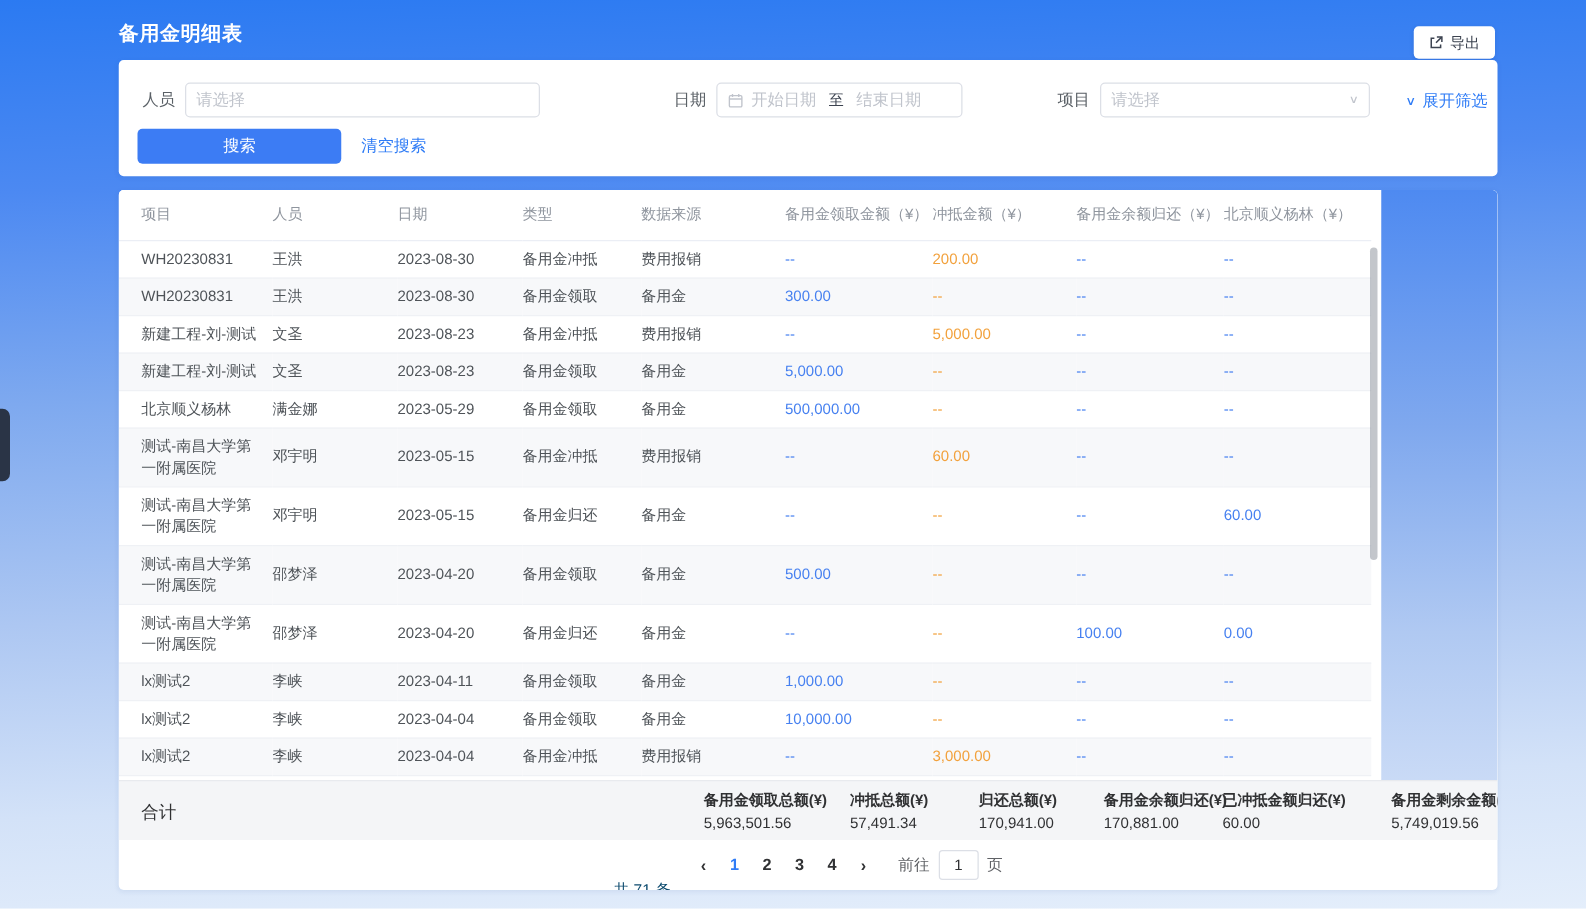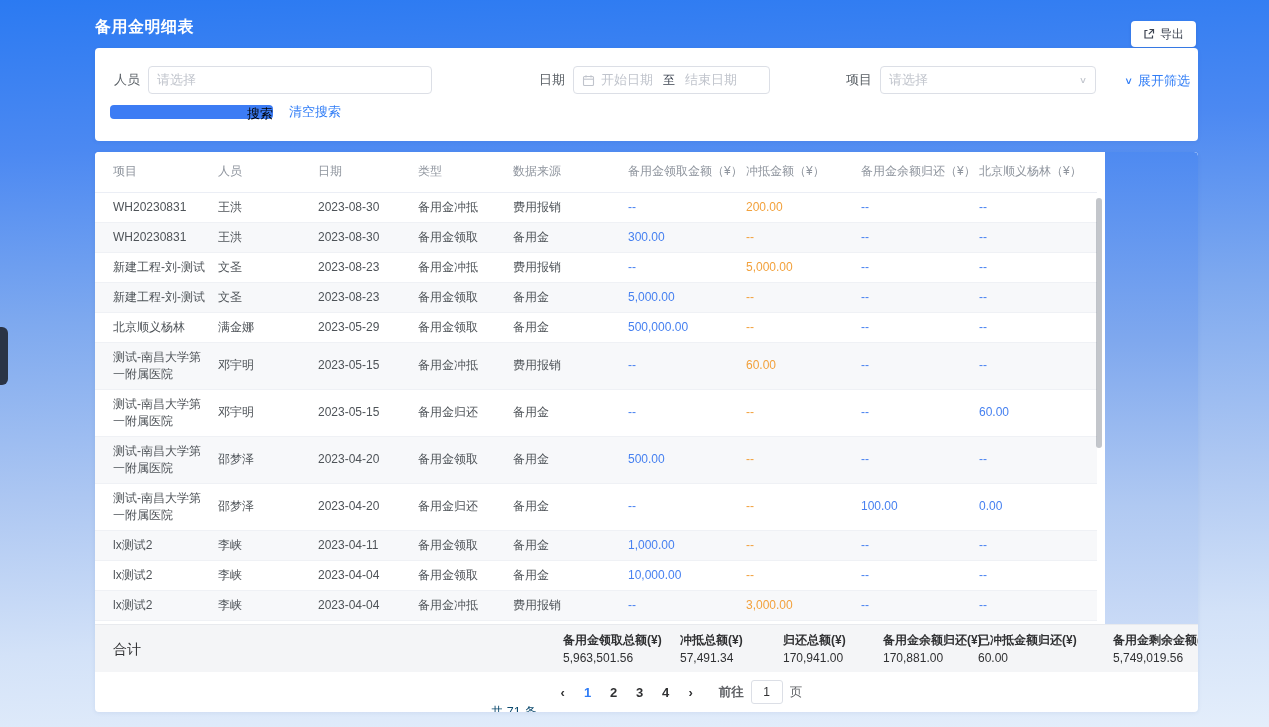--- a/index.html
+++ b/index.html
@@ -27,22 +27,22 @@
   .sel-person { width:284px; }
   .sel-project { width:216px; justify-content:space-between; }
   .placeholder { font-size:13px; color:#c0c4cc; }
   .date-range { width:197px; gap:6px; }
   .date-range .sep { font-size:12px; color:#3c4350; padding:0 4px; }
   .cal-icon { flex:0 0 auto; color:#c0c4cc; }
   .chev { color:#c0c4cc; font-size:11px; line-height:1; transform:scaleY(.8); }
   .expand-link { position:absolute; right:8px; top:24px; display:flex; align-items:center; gap:5px; color:#2f7cf6; font-size:13px; cursor:pointer; }
   .expand-link .chev-blue { color:#2f7cf6; font-size:12px; transform:scaleY(.8); }
   .filter-actions { position:absolute; left:15px; top:55px; display:flex; align-items:center; }
-  .search-btn { width:163px; height:14px; background:var(--accent,#3c7cf4); color:#000000; border:none; border-radius:4px;
-                font-size:13px; cursor:pointer; font-family:inherit;text-align:right; }
+  .search-btn { width:163px; height:28px; background:var(--accent,#3c7cf4); color:#ffffff; border:none; border-radius:4px;
+                font-size:13px; cursor:pointer; font-family:inherit; }
   .clear-link { margin-left:16px; color:#2f7cf6; font-size:13px; cursor:pointer; text-decoration:none; }
 
   
   .table-card { position:absolute; left:95px; top:152px; width:1103px; height:560px; background:#ffffff; border-radius:4px;
                 box-shadow:0 1px 4px rgba(20,60,140,.08); overflow:hidden; }
   .table-area { position:relative; height:472px; overflow:hidden; }
   table { width:1002px; border-collapse:collapse; table-layout:fixed; }
   thead th { height:40px; font-size:12px; font-weight:normal; color:#8f959e; text-align:left; background:#fff;
              border-bottom:1px solid #ebeef5; white-space:nowrap; overflow:visible; }
   tbody td { font-size:12px; color:#4e5358; line-height:17px; padding:6px 6px 6px 0; border-bottom:1px solid #eff1f5; word-break:break-all; }
@@ -61,21 +61,21 @@
   .sum-lab { font-size:12px; font-weight:bold; color:#303133; line-height:15px; }
   .sum-val { font-size:12px; color:#303133; line-height:15px; margin-top:3px; }
 
   
   .pagination { position:absolute; left:0; top:520px; width:1103px; height:40px; display:flex; align-items:center; justify-content:center; }
   .pg-total { font-size:12.5px; color:#0c4a6e; margin-right:14px;margin-top:41px; }
   .pg-arrow { border:none; background:transparent; color:#303133; font-size:13px; font-weight:bold; cursor:pointer;
               width:24px; text-align:center; font-family:inherit; padding:0; }
   .page-num { display:inline-block; width:26px; text-align:center; font-size:13px; font-weight:bold; color:#303133; cursor:pointer; }
   .page-num.active { color:#2f7cf6; }
-  .pg-goto { font-size:12.5px; color:#606266; margin-left:16px;font-weight:bold; }
+  .pg-goto { font-size:12.5px; color:#606266; margin-left:16px; }
   .goto-input { width:32px; height:24px; margin:0 7px; border:1px solid #dcdfe6; border-radius:3px; text-align:center;
                 font-size:12px; color:#303133; font-family:inherit; }
   .pg-suffix { font-size:12.5px; color:#606266; }
   svg { display:block; }
 </style>
 </head>
 <body>
 
 <div class="page">
 

